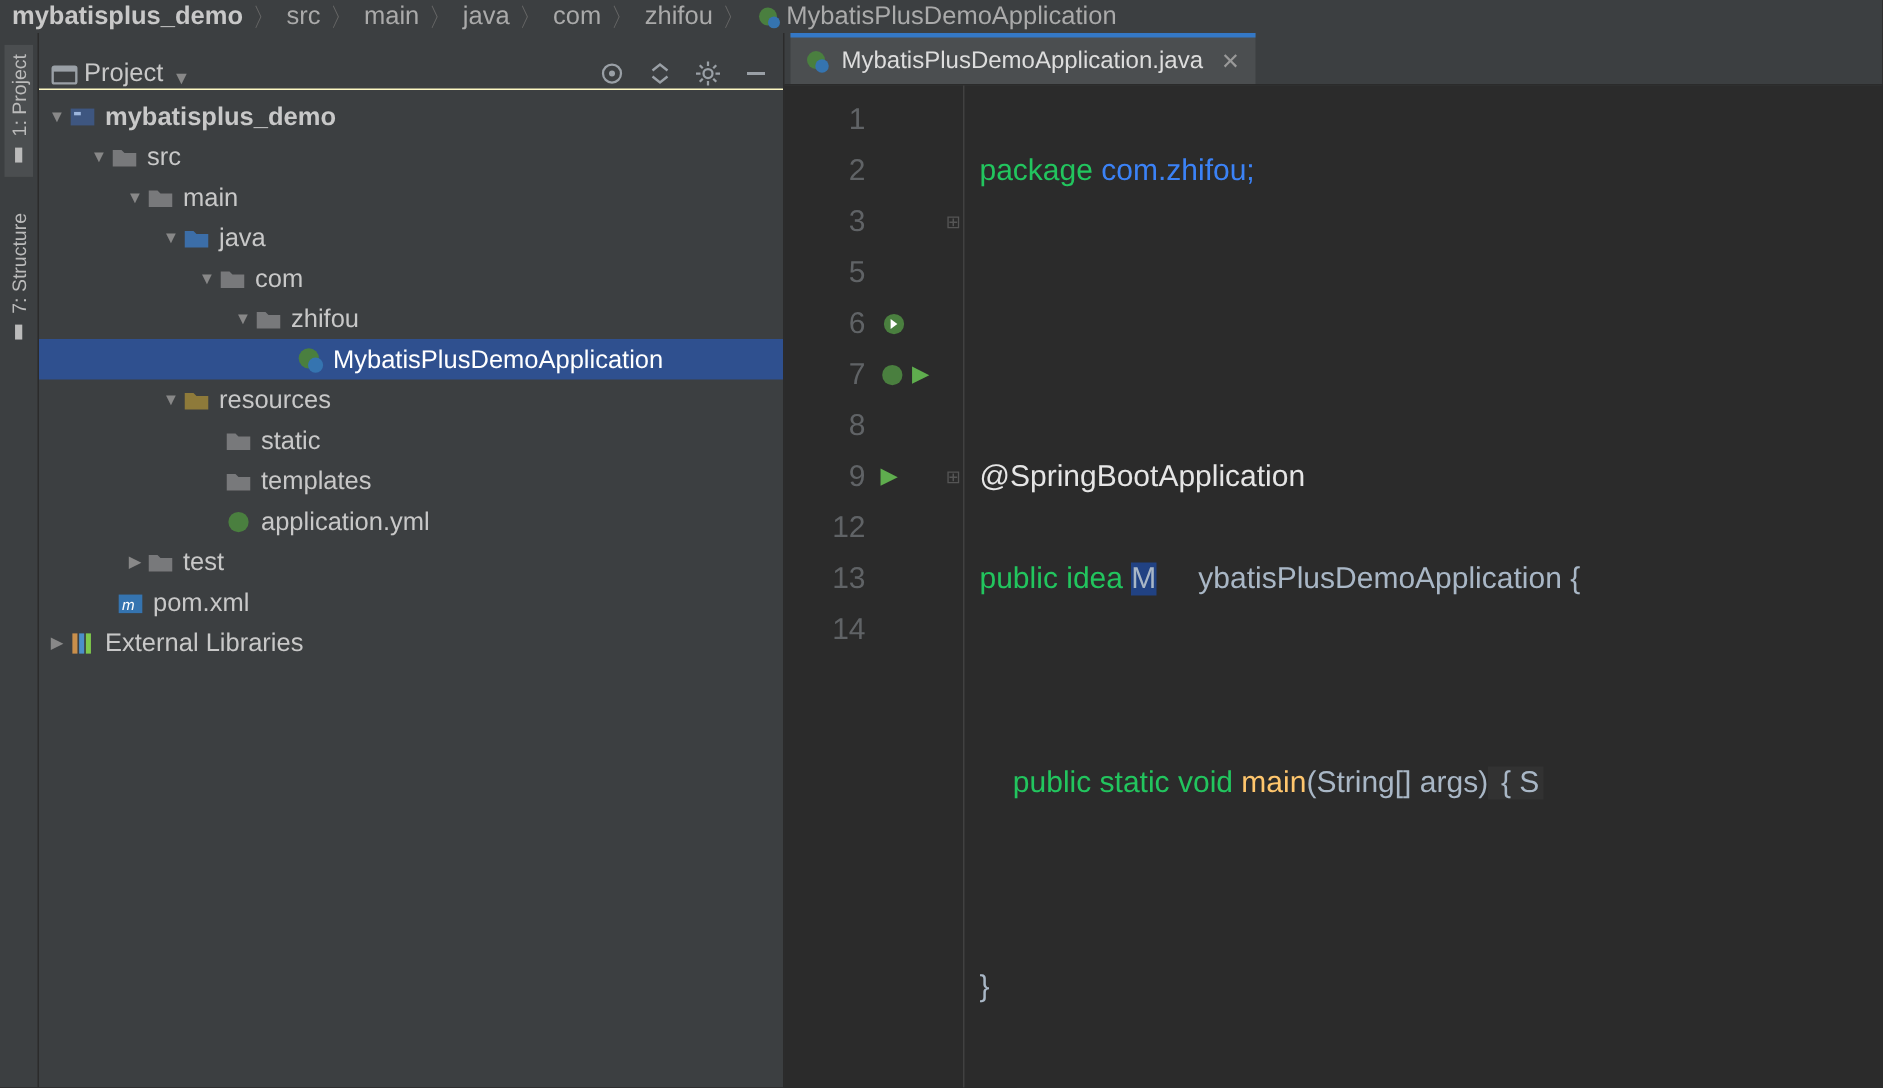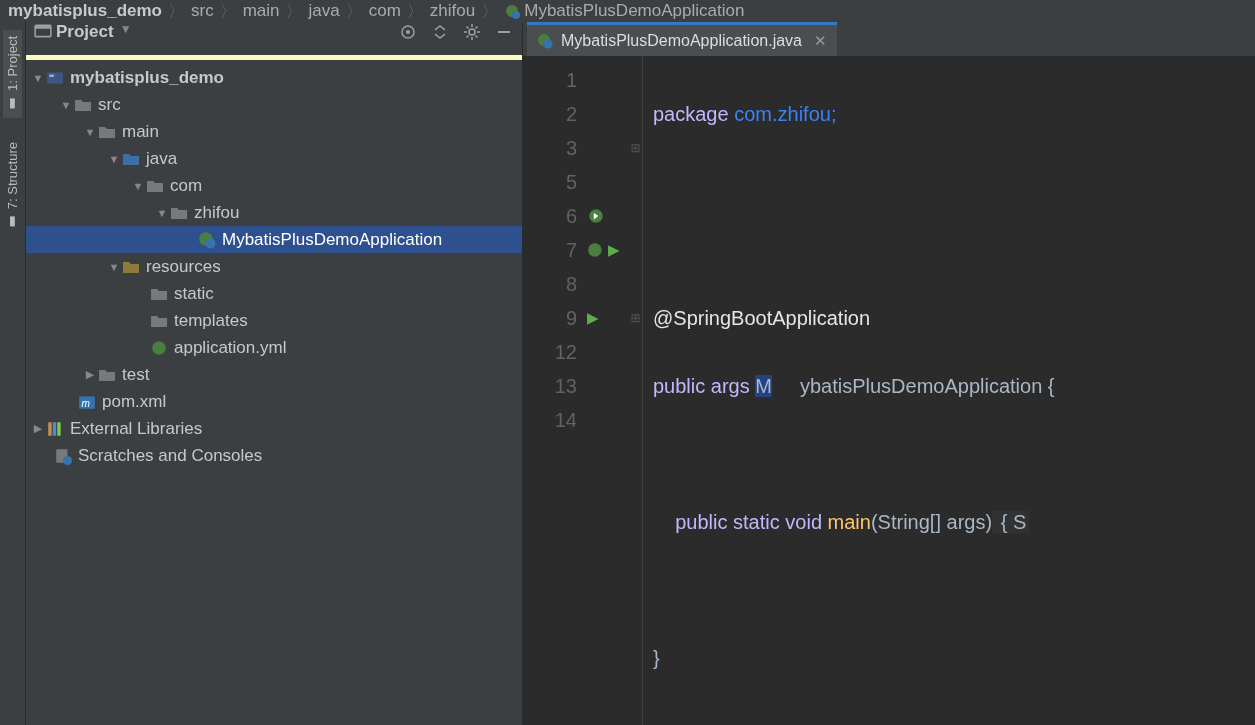--- a/index.html
+++ b/index.html
@@ -15,21 +15,21 @@
   
   .main { display: flex; height: calc(100% - 22px); }
 
   
   .left-gutter { width: 26px; background: #3c3f41; border-right: 1px solid #2b2b2b; display:flex; flex-direction:column; align-items:center; gap:18px; padding-top:8px; }
   .vtab { writing-mode: vertical-rl; transform: rotate(180deg); font-size: 13px; color:#bbb; display:flex; align-items:center; gap:6px; padding:6px 2px; cursor:pointer; }
   .vtab.active { background:#4b4e50; }
 
   
   .project-panel { width: 497px; background: #3c3f41; display: flex; flex-direction: column; border-right:1px solid #2b2b2b; }
-  .panel-header { display: flex; align-items: flex-start; height: 38px; padding: 0 8px; border-bottom: 5px solid #fef9c3; font-weight: bold; }
+  .panel-header { display: flex; align-items: flex-end; height: 38px; padding: 0 8px; border-bottom: 1px solid #fef9c3; }
   .panel-title { font-size: 17px; color: #c8c8c8; margin-left: 4px; }
   .panel-header .spacer { flex: 1; }
   .hdr-icon { width: 20px; height: 20px; margin-left: 12px; color:#9aa0a6; cursor:pointer; display:flex; align-items:center; justify-content:center; }
 
   .tree { flex:1; overflow:auto; font-size:17px; padding-top:4px; user-select:none; }
   .tree-row { display:flex; align-items:center; height:27px; padding-right:6px; cursor:pointer; white-space:nowrap; }
   .tree-row.selected { background:#2f508f; color:#fff; }
   .arrow { width:12px; display:inline-flex; justify-content:center; color:#888; font-size:11px; margin-right:2px; }
   .node-icon { width:18px; height:16px; margin-right:6px; display:inline-flex; align-items:center; justify-content:center; }
   .folder-icon svg, .file-icon svg { width:16px; height:14px; }
@@ -48,21 +48,21 @@
   .gutter-col { width:64px; text-align:right; color:#606366; padding-right:10px; padding-top:6px; }
   .icon-col { width:42px; padding-top:6px; }
   .icon-col .g-icon { height:34px; display:flex; align-items:center; justify-content:flex-start; gap:3px; }
   .run-tri { color:#5fad4e; font-size:15px; }
   .fold-col { width:14px; border-right:1px solid #414141; padding-top:6px; }
   .fold-col .fold { height:34px; color:#555; font-size:12px; display:flex; align-items:center; justify-content:center; }
   .code-col { flex:1; padding-top:6px; padding-left:10px; white-space:pre; color:#a9b7c6; }
   .code-col .line { height:34px; }
 
   
-  .kw { color:#c4b5fd; }
+  .kw { color:#22c55e; }
   .ann { color:#e5e5e5; }
   .id { color:#3b82f6; }
   .cls { color:#a9b7c6;margin-left:28px; }
   .fn { color:#ffc66d; }
   .p { color:#a9b7c6; }
   .dots { background:#3a3f41; padding:0 6px; border-radius:3px; color:#999; }
   .caret { background:#214283; }
   .endblk { background:#323232; padding:0 3px; }
 
   svg { display:block; }
@@ -274,29 +274,20 @@
       <div class="tree-row" style="padding-left:6px">
         <span class="arrow">▶</span>
         <span class="node-icon">
             <svg viewBox="0 0 16 16">
               <rect x="2" y="2" width="3" height="12" fill="#c98f4b"></rect>
               <rect x="6" y="2" width="3" height="12" fill="#4b8fc9"></rect>
               <rect x="10" y="2" width="3" height="12" fill="#7fc94b"></rect>
             </svg>
           </span>
         <span class="tree-label">External Libraries</span>
-      </div>
-      <div class="tree-row" style="padding-left:28px">
-        <span class="node-icon">
-            <svg viewBox="0 0 16 16">
-              <rect x="2" y="2" width="10" height="12" fill="#78797b"></rect>
-              <circle cx="12" cy="12" r="4" fill="#3574b0"></circle>
-            </svg>
-          </span>
-        <span class="tree-label">Scratches and Consoles</span>
       </div>
     </div>
   </div>
 
   <div class="editor-area">
     <div class="tabs">
       <div class="tab">
         <span class="tab-icon">
             <svg viewBox="0 0 16 16">
               <circle cx="7" cy="7" r="6" fill="#4a7f3f"></circle>
@@ -358,21 +349,21 @@
         <div class="fold">⊞</div>
         <div class="fold"></div>
         <div class="fold"></div>
         <div class="fold"></div>
       </div>
       <div class="code-col">
 <div class="line"><span class="kw">package</span><span class="id"> com.zhifou;</span></div>
 <div class="line"></div>
 <div class="line"></div>
 <div class="line"><span class="ann">@SpringBootApplication</span></div>
-<div class="line"><span class="kw">public</span> <span class="kw">args</span> <span class="caret">M</span><span class="cls">ybatisPlusDemoApplication</span><span class="p"> {</span></div>
+<div class="line"><span class="kw">public</span> <span class="kw">idea</span> <span class="caret">M</span><span class="cls">ybatisPlusDemoApplication</span><span class="p"> {</span></div>
 <div class="line"></div>
 <div class="line">    <span class="kw">public</span> <span class="kw">static</span> <span class="kw">void</span> <span class="fn">main</span><span class="p">(String[] args)</span><span class="endblk"> { S</span></div>
 <div class="line"></div>
 <div class="line"><span class="p">}</span></div>
 
       </div>
     </div>
   </div>
 </div>
 

